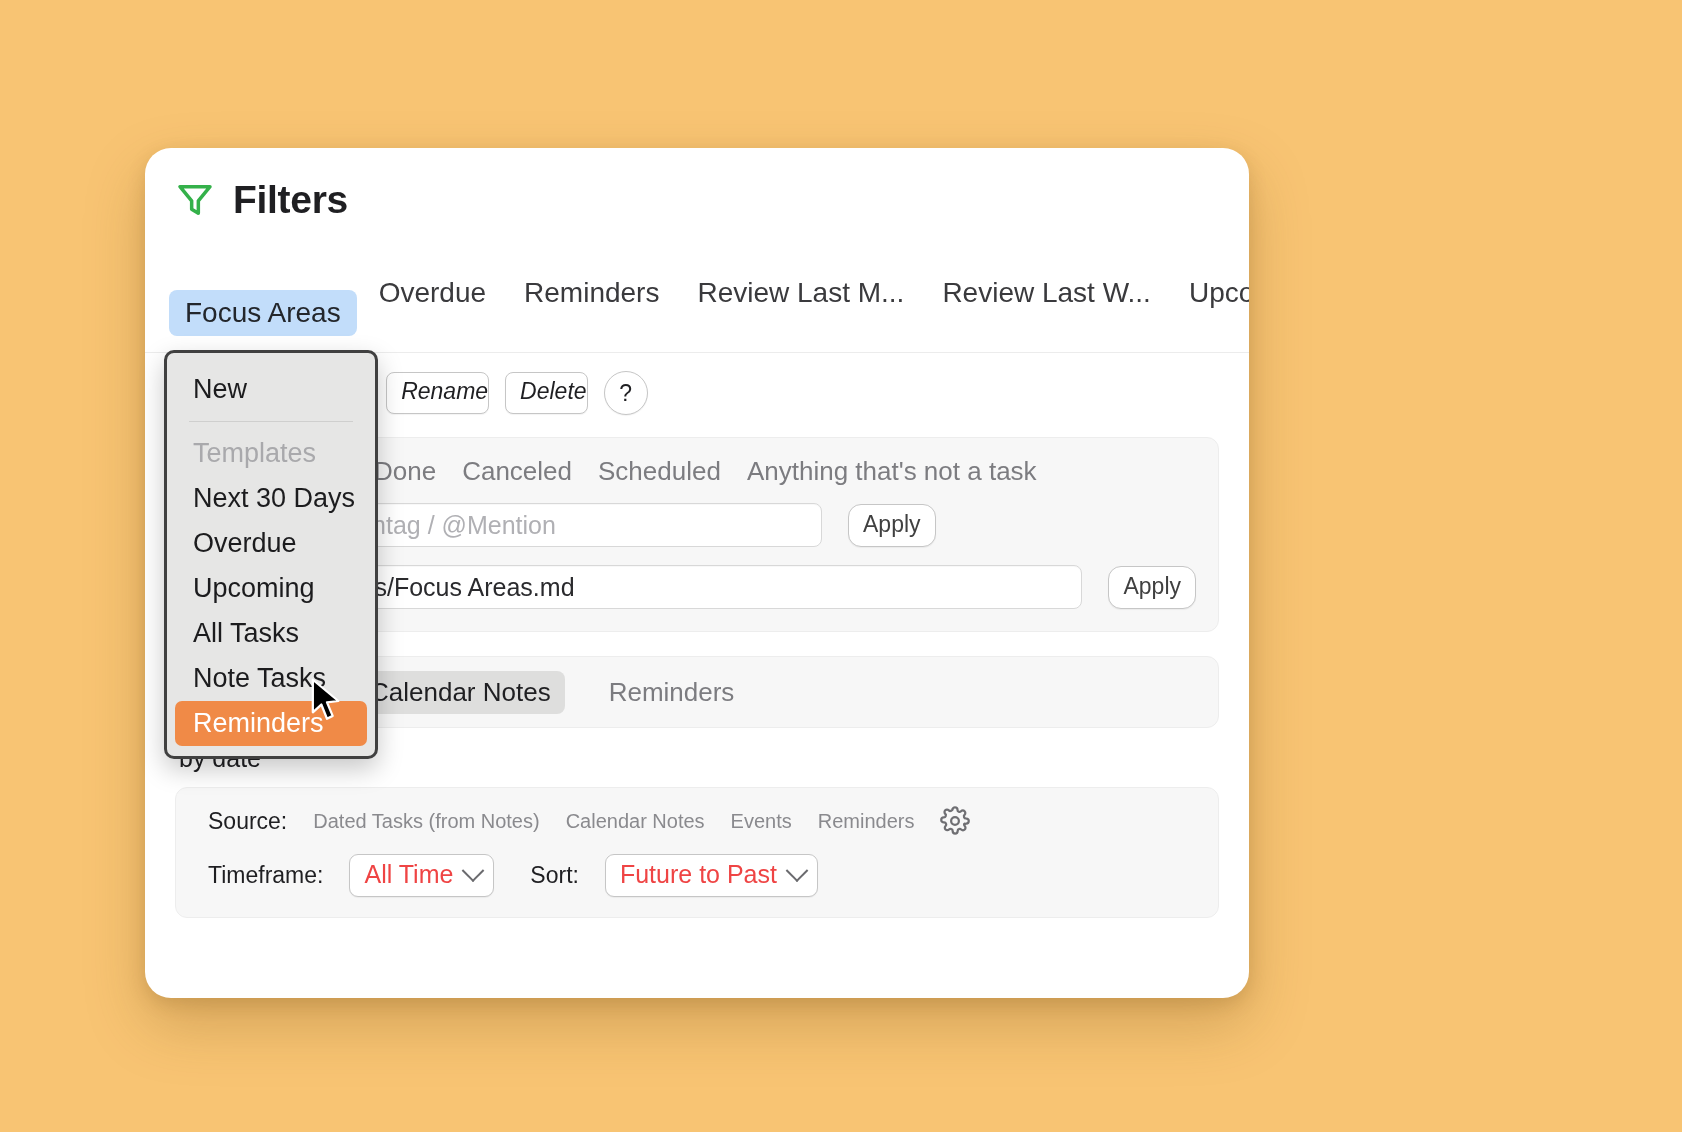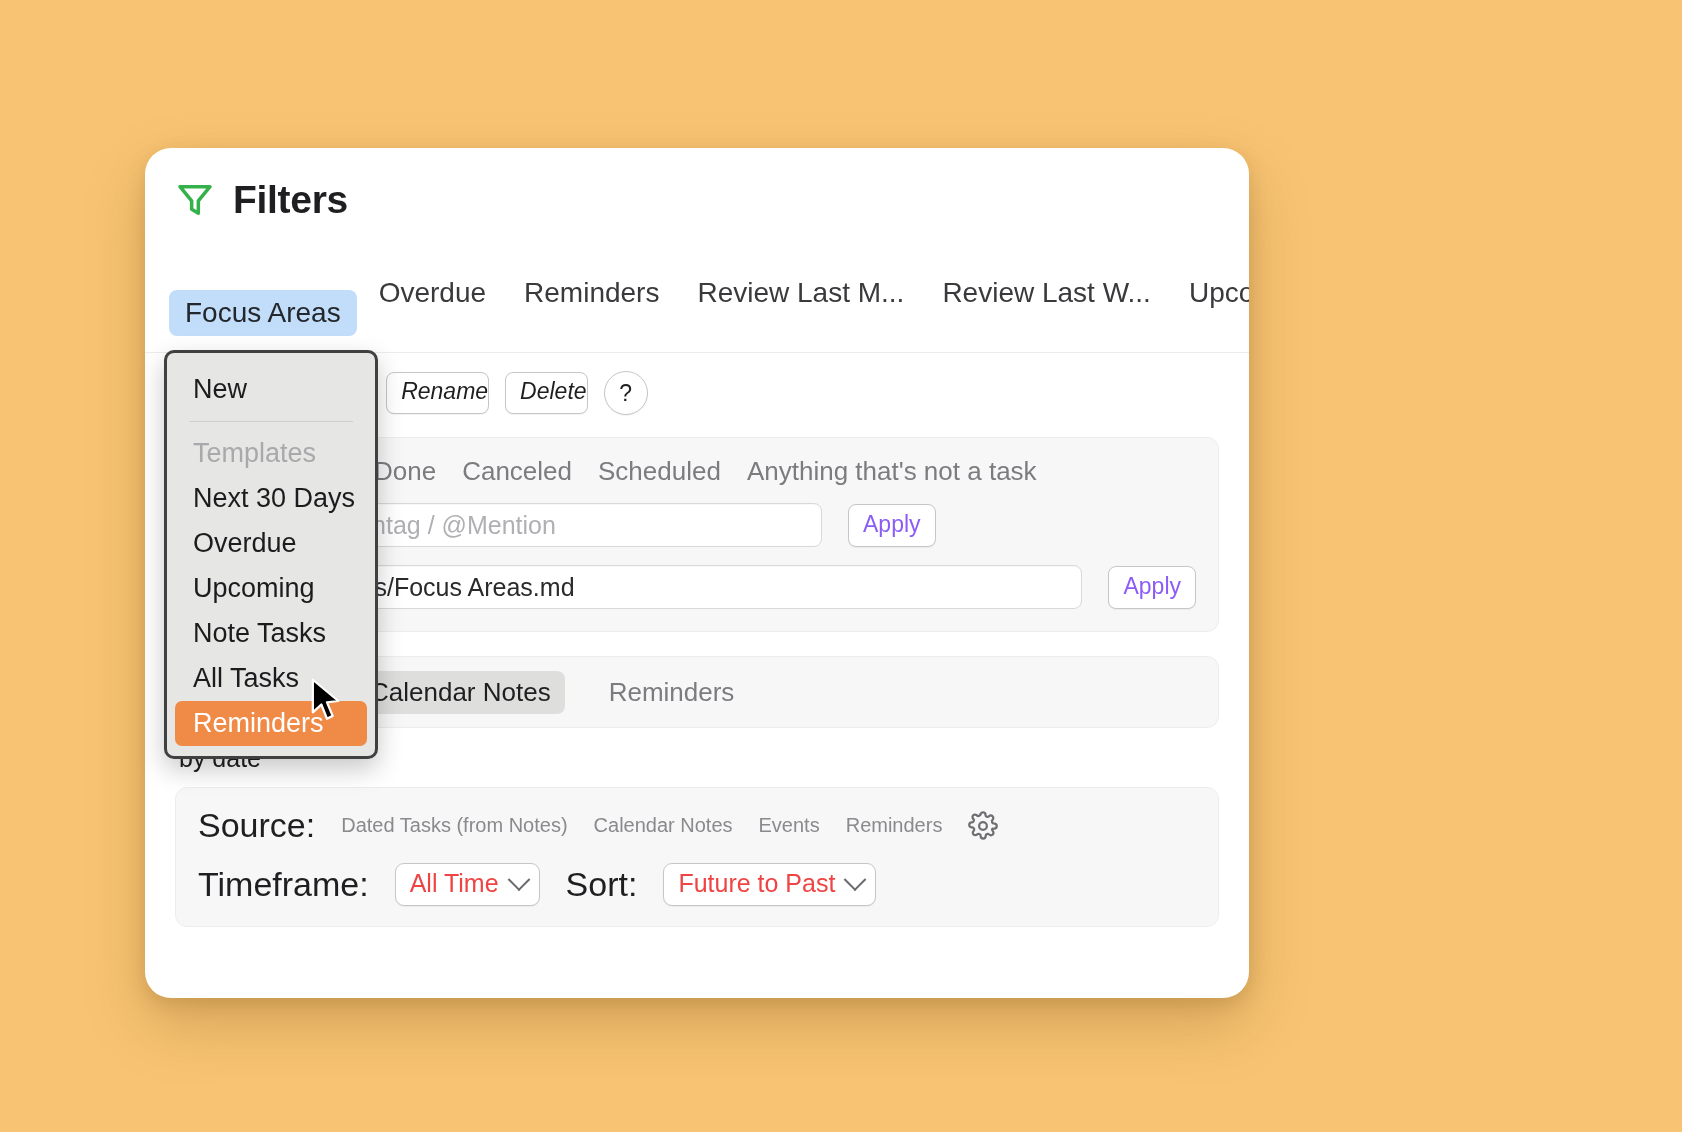--- a/index.html
+++ b/index.html
@@ -134,23 +134,23 @@
     padding: 0 14px;
     font-size: 25px;
     color: #2a2a2d;
     box-shadow: inset 0 1px 1px rgba(0,0,0,0.03);
   }
   .field.placeholder { color: #b0b0b4; }
   #search-field { width: 560px; }
   #path-field { width: 860px; }
   .apply-btn {
     font-size: 23px;
-    color: #8b5cf6;
+    color: #404040;
     border: 1px solid #c6c6c6;
-    border-radius: 8px;
+    border-radius: 13px;
     padding: 6px 14px 8px 14px;
     background: #ffffff;
     box-shadow: 0 1px 1px rgba(0,0,0,0.05);
   }
   .row-gap { height: 18px; }
 
   
   #panel-segment {
     margin-top: 24px;
     height: 70px;
@@ -176,23 +176,24 @@
     color: #1f1f22;
     padding: 16px 0 10px 34px;
   }
 
   
   #panel-source {
     margin-top: 4px;
     padding: 18px 0 20px 0;
   }
   .src-label {
-    font-size: 34px;
-    color: #1f1f22;
-    white-space: nowrap;
+    font-size: 23px;
+    color: #1f1f22;
+    white-space: nowrap;
+    margin-left: 10px;
   }
   .src-opt {
     font-size: 20px;
     color: #8a8a8e;
     white-space: nowrap;
   }
   #gear-icon { width: 30px; height: 30px; display: block; }
   .select-box {
     display: inline-flex;
     align-items: center;
@@ -352,22 +353,22 @@
   </div>
 </div>
 
 <div id="menu">
   <div class="mi">New</div>
   <div class="msep"></div>
   <div class="mi disabled">Templates</div>
   <div class="mi">Next 30 Days</div>
   <div class="mi">Overdue</div>
   <div class="mi">Upcoming</div>
+  <div class="mi">All Tasks</div>
   <div class="mi">Note Tasks</div>
-  <div class="mi">All Tasks</div>
   <div class="mi highlight">Reminders</div>
 </div>
 
 <div id="cursor">
   <svg width="34" height="46" viewBox="0 0 24 32">
     <path d="M2 1 L2 24 L8 18.5 L12 28.5 L16 26.5 L12 17 L20 16 Z" fill="#000000" stroke="#ffffff" stroke-width="1.6" stroke-linejoin="round"></path>
   </svg>
 </div>
 
 </body></html>

